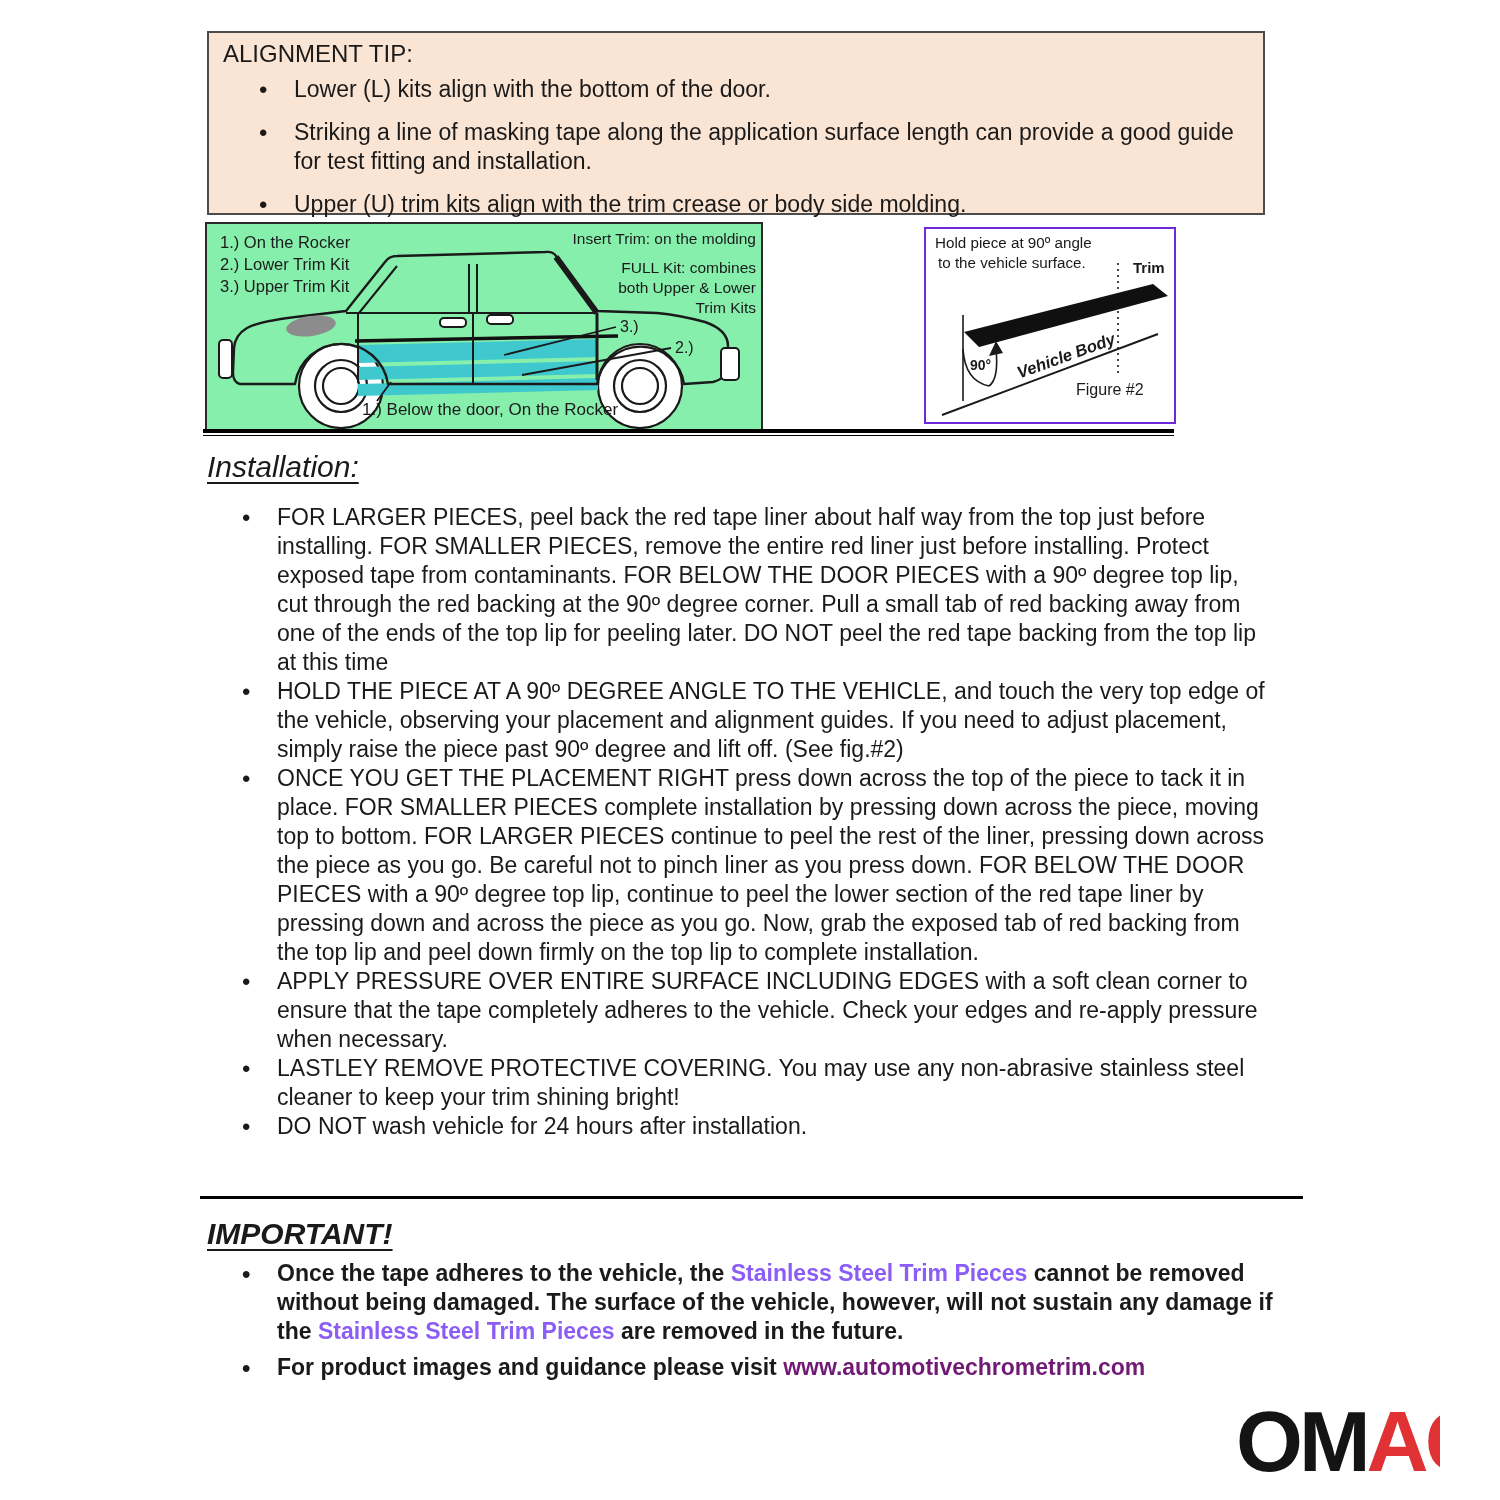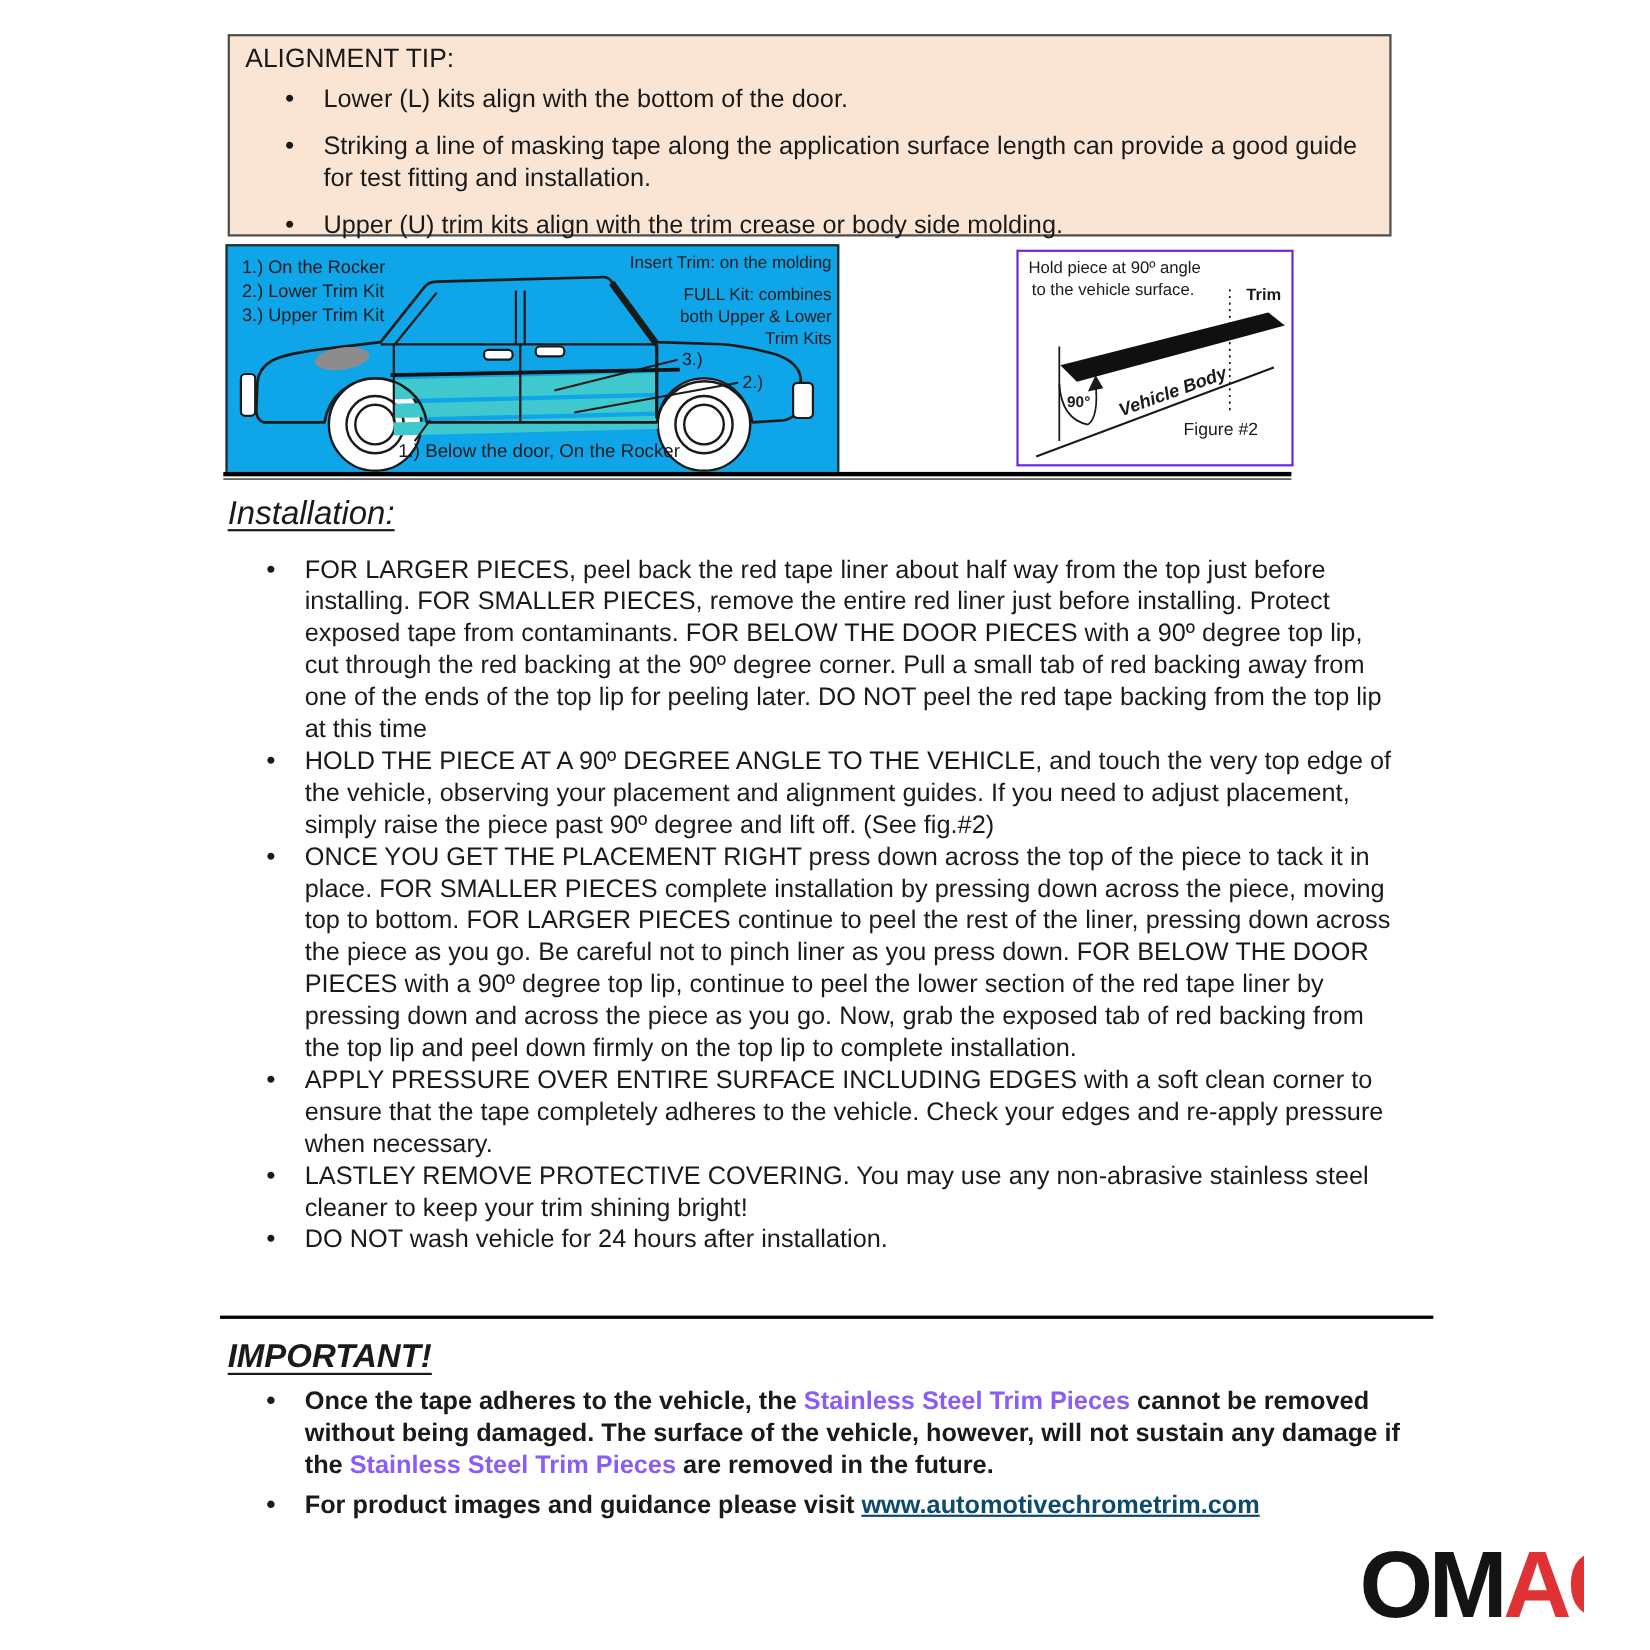--- a/index.html
+++ b/index.html
@@ -13,36 +13,36 @@
     left:207px;top:31px;width:1058px;height:184px;
     background:#fae4d3;border:2px solid #4c4c4c;box-sizing:border-box;
   }
   .tip-title{position:absolute;left:14px;top:6px;font-size:24px;line-height:30px;}
   ul.doc-list{list-style:none;margin:0;padding:0;}
   ul.doc-list li{position:relative;padding-left:37px;font-size:23px;line-height:29px;}
   ul.doc-list li::before{content:"\2022";position:absolute;left:2px;top:0;font-size:24px;}
   .tip-list{position:absolute;left:48px;top:42px;width:1000px;}
   .tip-list li{margin-bottom:14px;}
   
-  .fig1{left:205px;top:222px;width:558px;height:209px;border:2px solid #2a2a2a;box-sizing:border-box;background:#0ea5e9;}
+  .fig1{left:205px;top:222px;width:558px;height:209px;border:2px solid #2a2a2a;box-sizing:border-box;background:#86efac;}
   .fig2{left:924px;top:227px;width:252px;height:197px;border:2px solid #6d28d9;box-sizing:border-box;background:#fff;}
   .rule-figs{left:203px;top:429px;width:971px;height:2px;border-top:4px solid #000;border-bottom:1px solid #000;background:#fff;}
   
   .sec-title{
     font-size:30px;font-style:italic;line-height:36px;
     text-decoration:underline;text-decoration-thickness:2px;text-underline-offset:5px;
   }
   .install-title{left:207px;top:449px;}
   .install-list{left:240px;top:503px;width:1028px;}
   .rule-imp{left:200px;top:1196px;width:1103px;height:0;border-top:3px solid #000;}
   .important-title{left:207px;top:1216px;font-weight:bold;}
   .important-list{left:240px;top:1259px;width:1042px;font-weight:bold;}
   .important-list li{font-size:23.5px;line-height:31px;margin-bottom:7px;}
   .red-em{color:#8b5cf6;}
-  a.site-link{color:#0c4a6e;text-decoration:underline;cursor:pointer;}
+  a.site-link{color:#701a75;cursor:pointer;}
   
   .logo{left:1236px;top:1396px;width:264px;height:92px;font-weight:bold;font-size:86px;line-height:90px;letter-spacing:-4px;white-space:nowrap;}
   .logo .om{color:#141414;}
   .logo .ac{color:#e03134;}
   
   svg text{font-family:"Liberation Sans","DejaVu Sans",sans-serif;fill:#1a1a1a;}
 </style>
 </head>
 <body>
 

